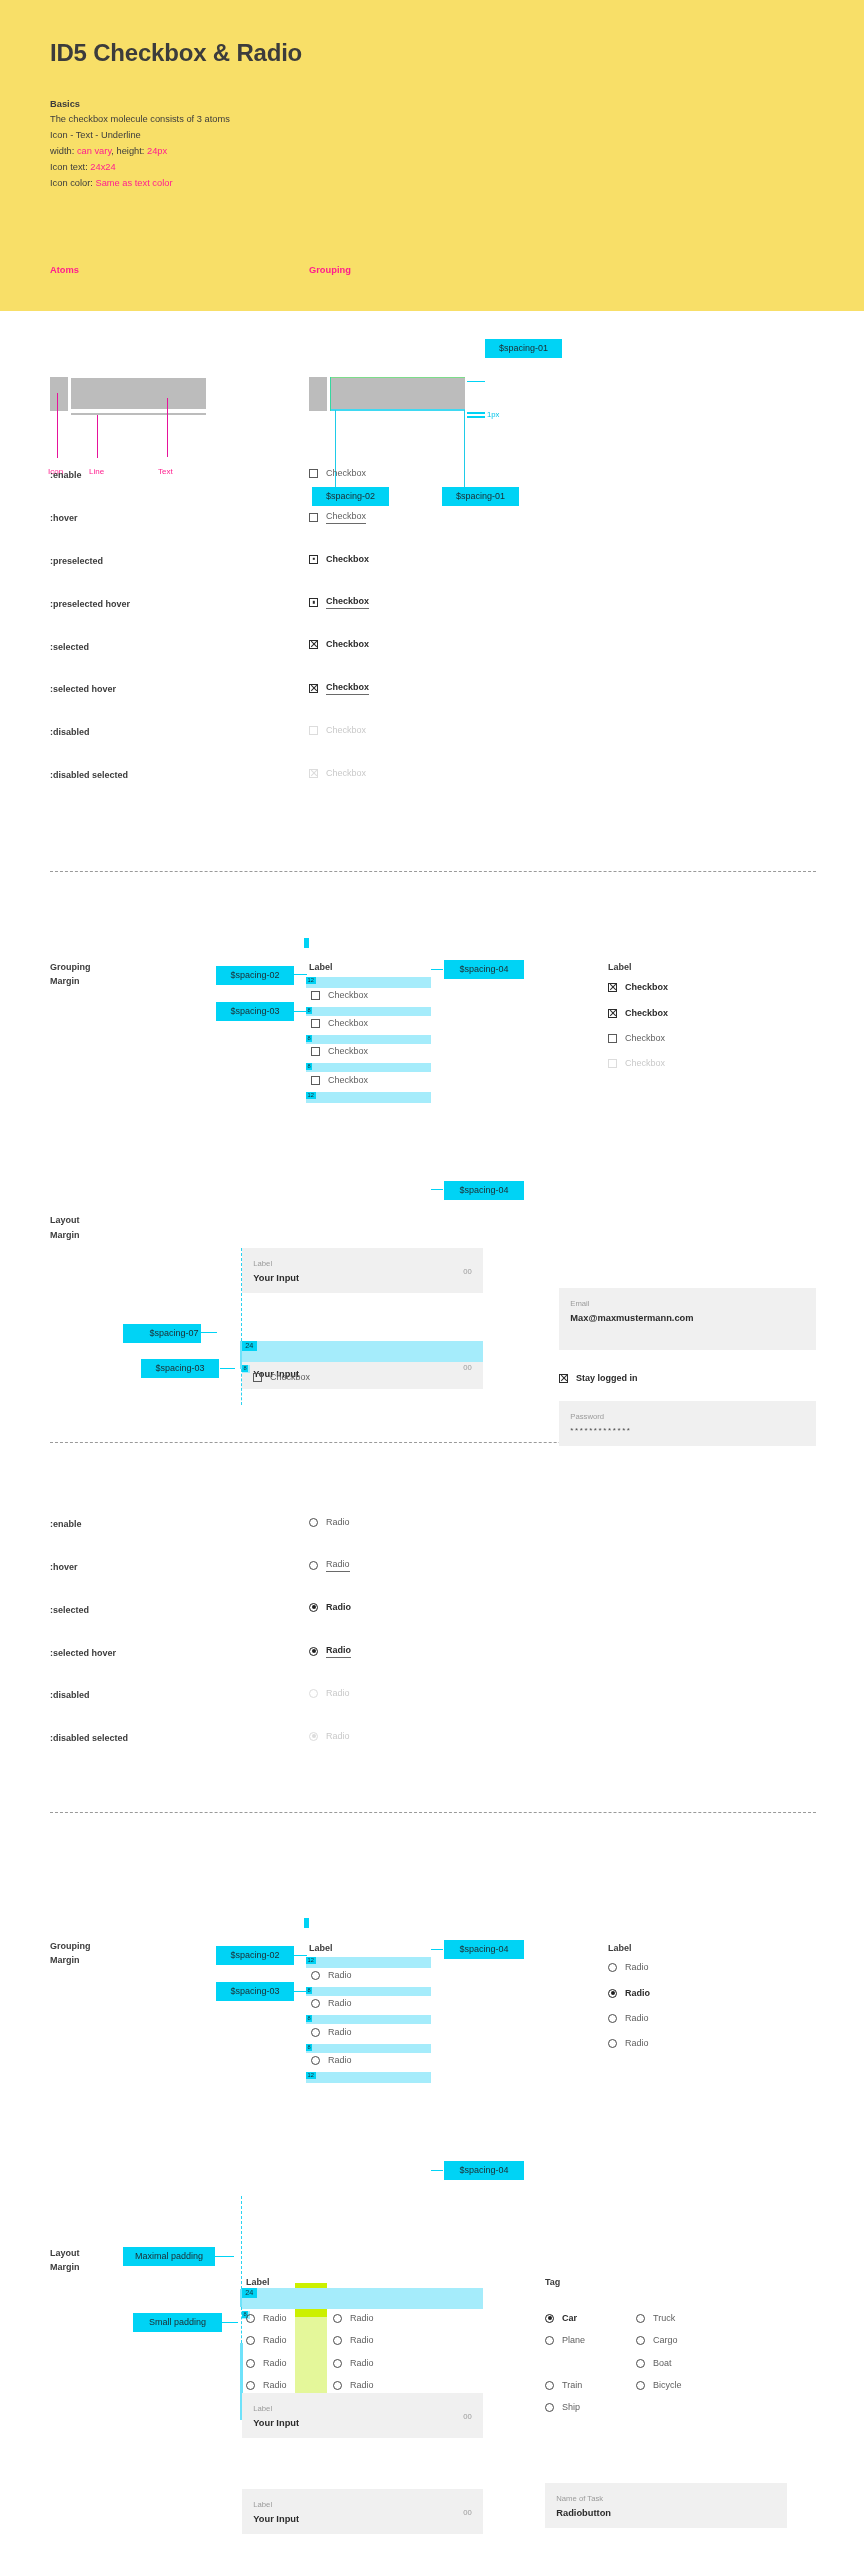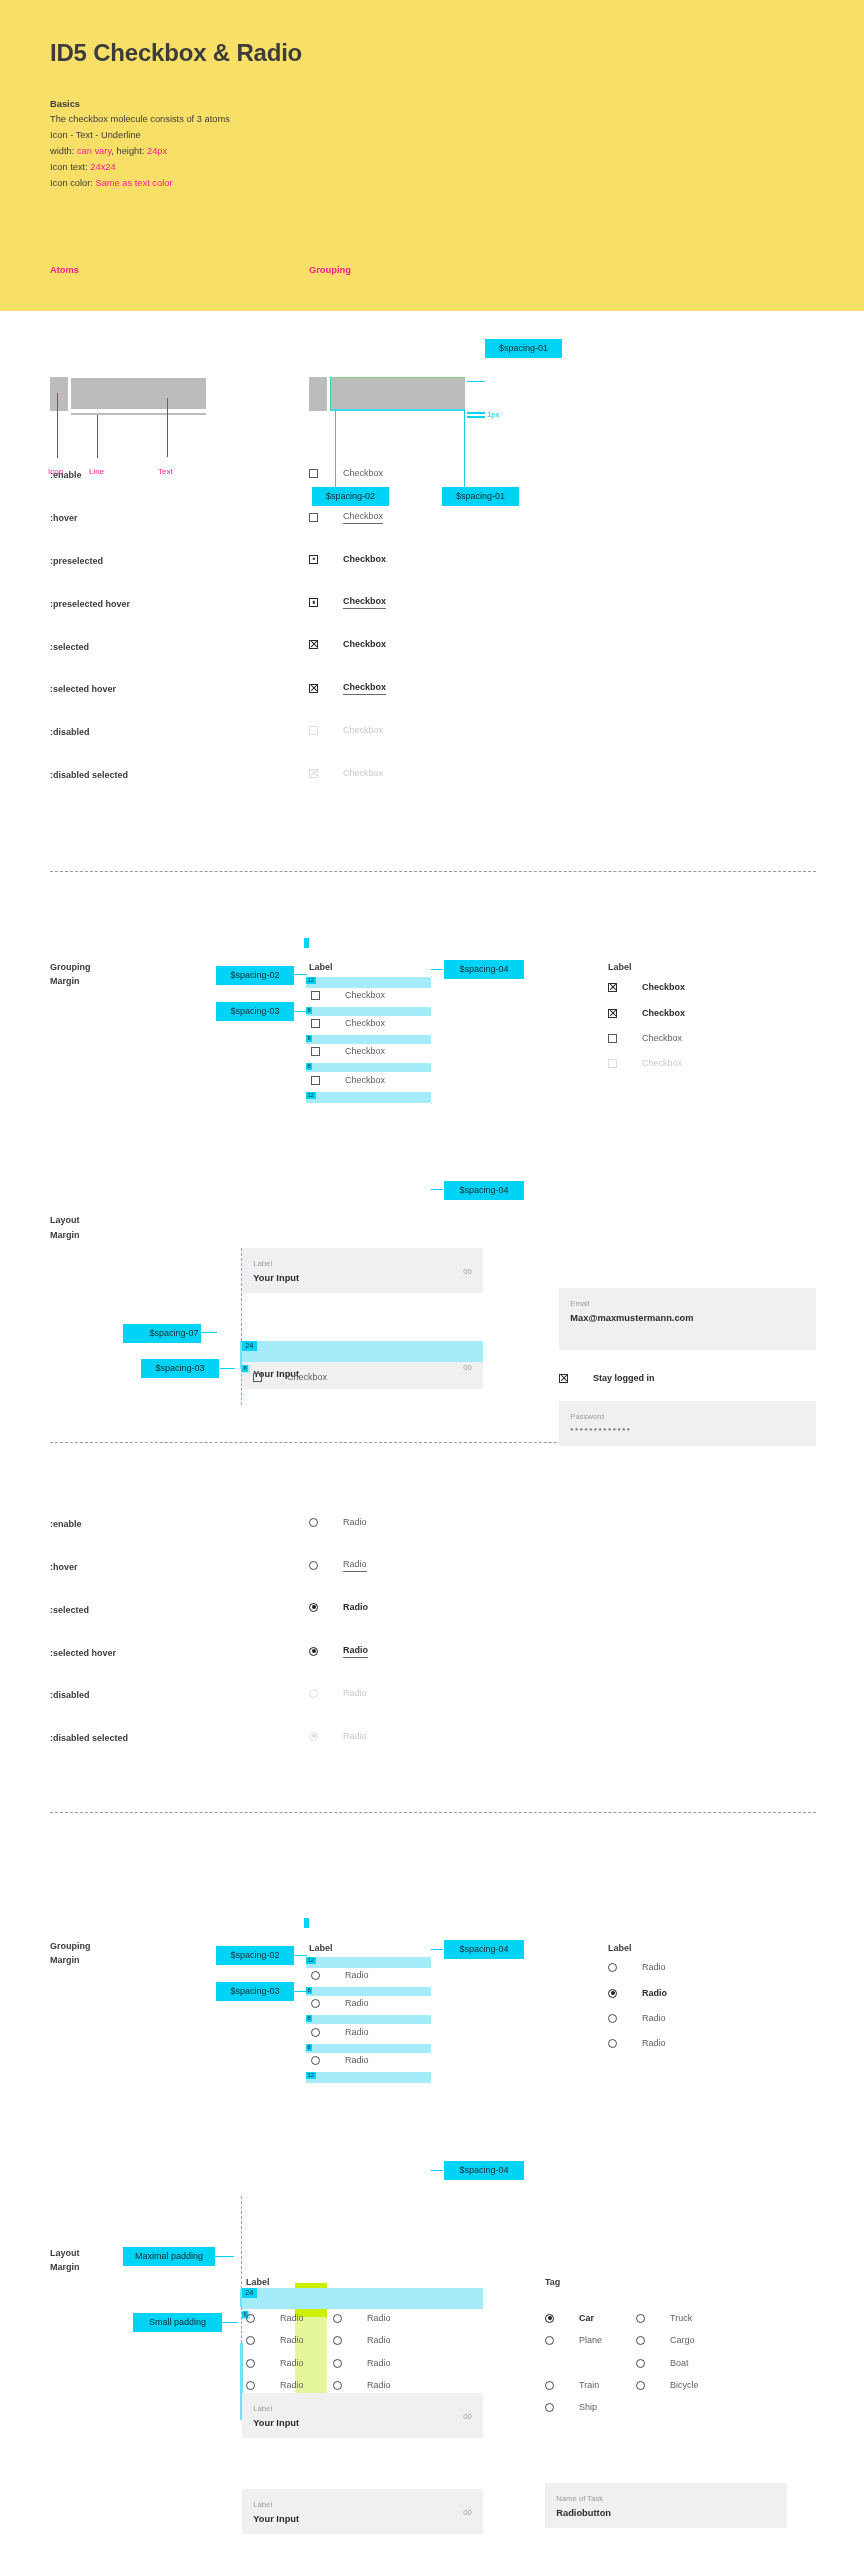--- a/index.html
+++ b/index.html
@@ -65,21 +65,21 @@
 
   
   .divider {
     height: 0; border-top: 0.8px dashed #9a9a9a;
   }
 
   
   .state-label { font-size: 9px; font-weight: bold; color: #3c3c3c; white-space: nowrap; }
 
   
-  .ctrl { display: flex; align-items: center; gap: 25px; white-space: nowrap; }
+  .ctrl { display: flex; align-items: center; gap: 8px; white-space: nowrap; }
   .ctrl .box {
     width: 9px; height: 9px;
     border: 1.1px solid #5a5a5a;
     position: relative; flex: none;
   }
   .ctrl .box.dark { border-color: #2b2b2b; border-width: 1.3px; }
   .ctrl .box .dot {
     position: absolute; left: 50%; top: 50%;
     width: 2.4px; height: 2.4px; background: #2b2b2b;
     transform: translate(-50%,-50%);

